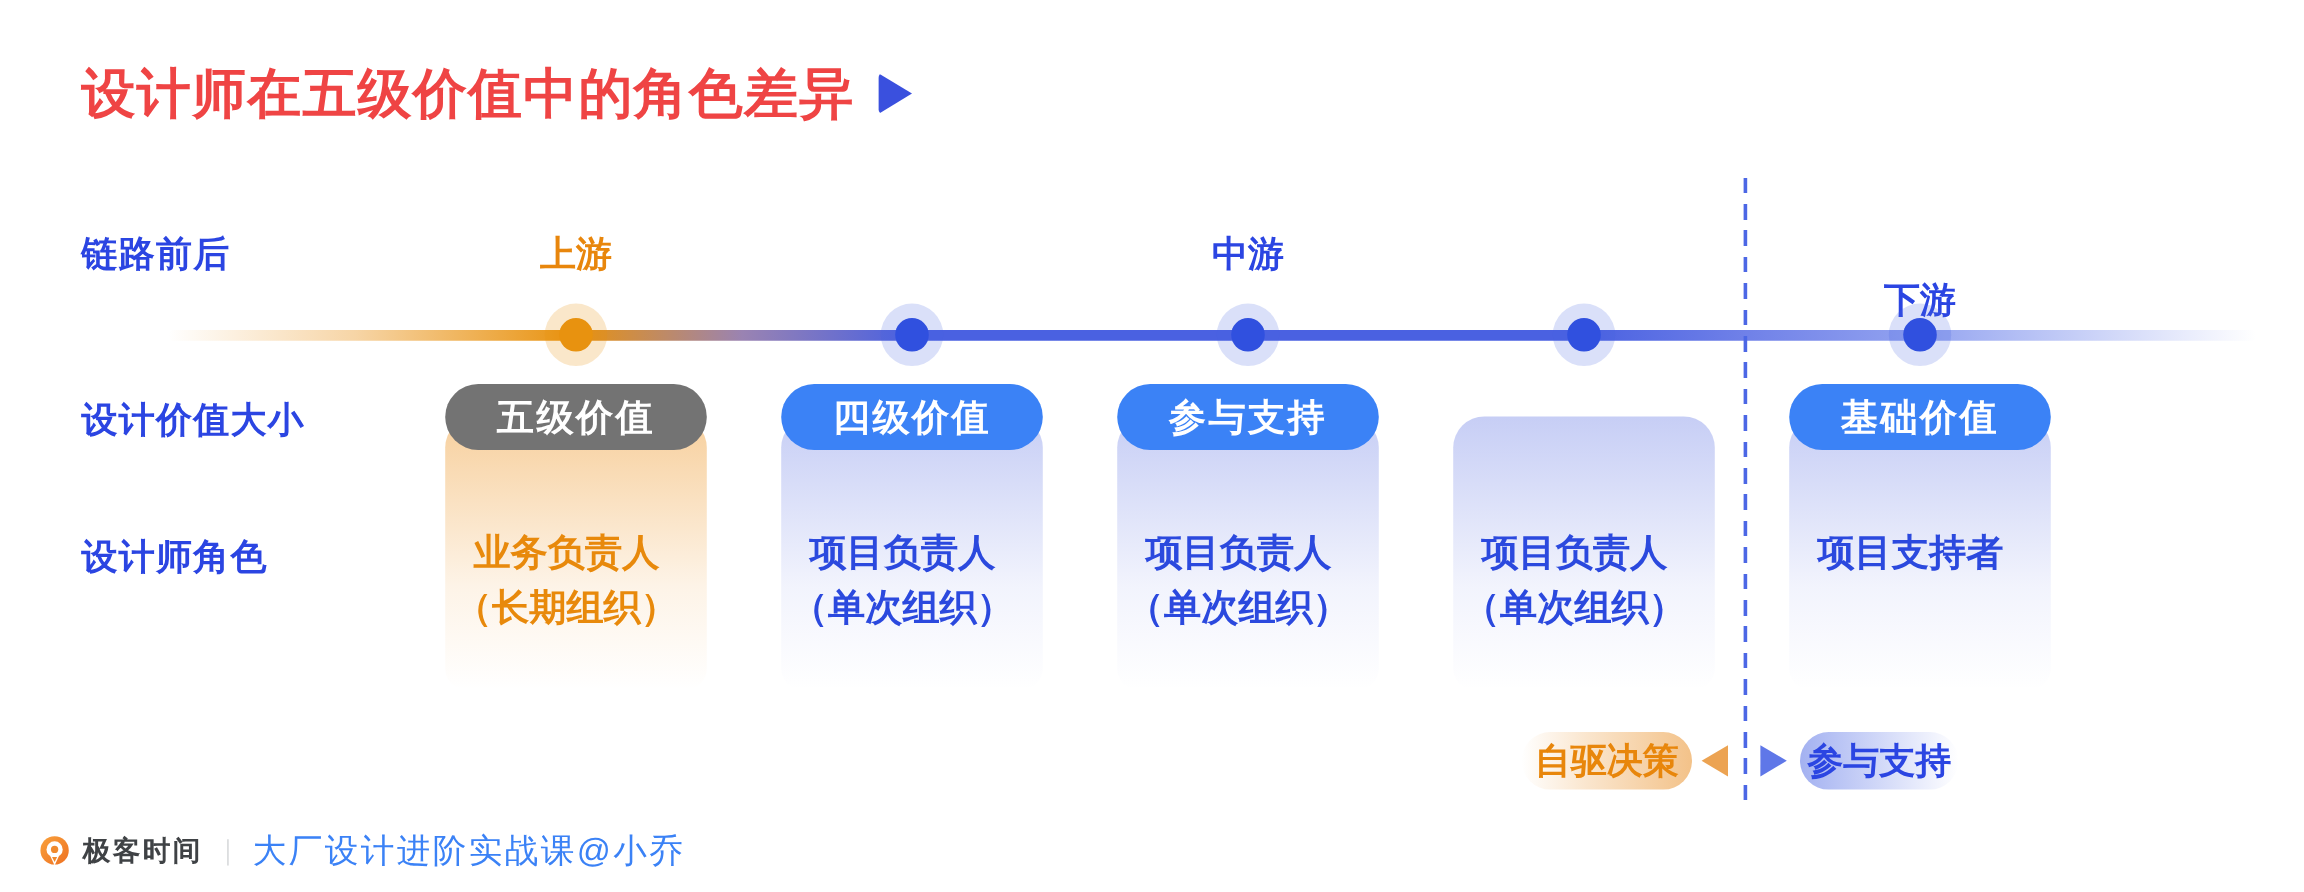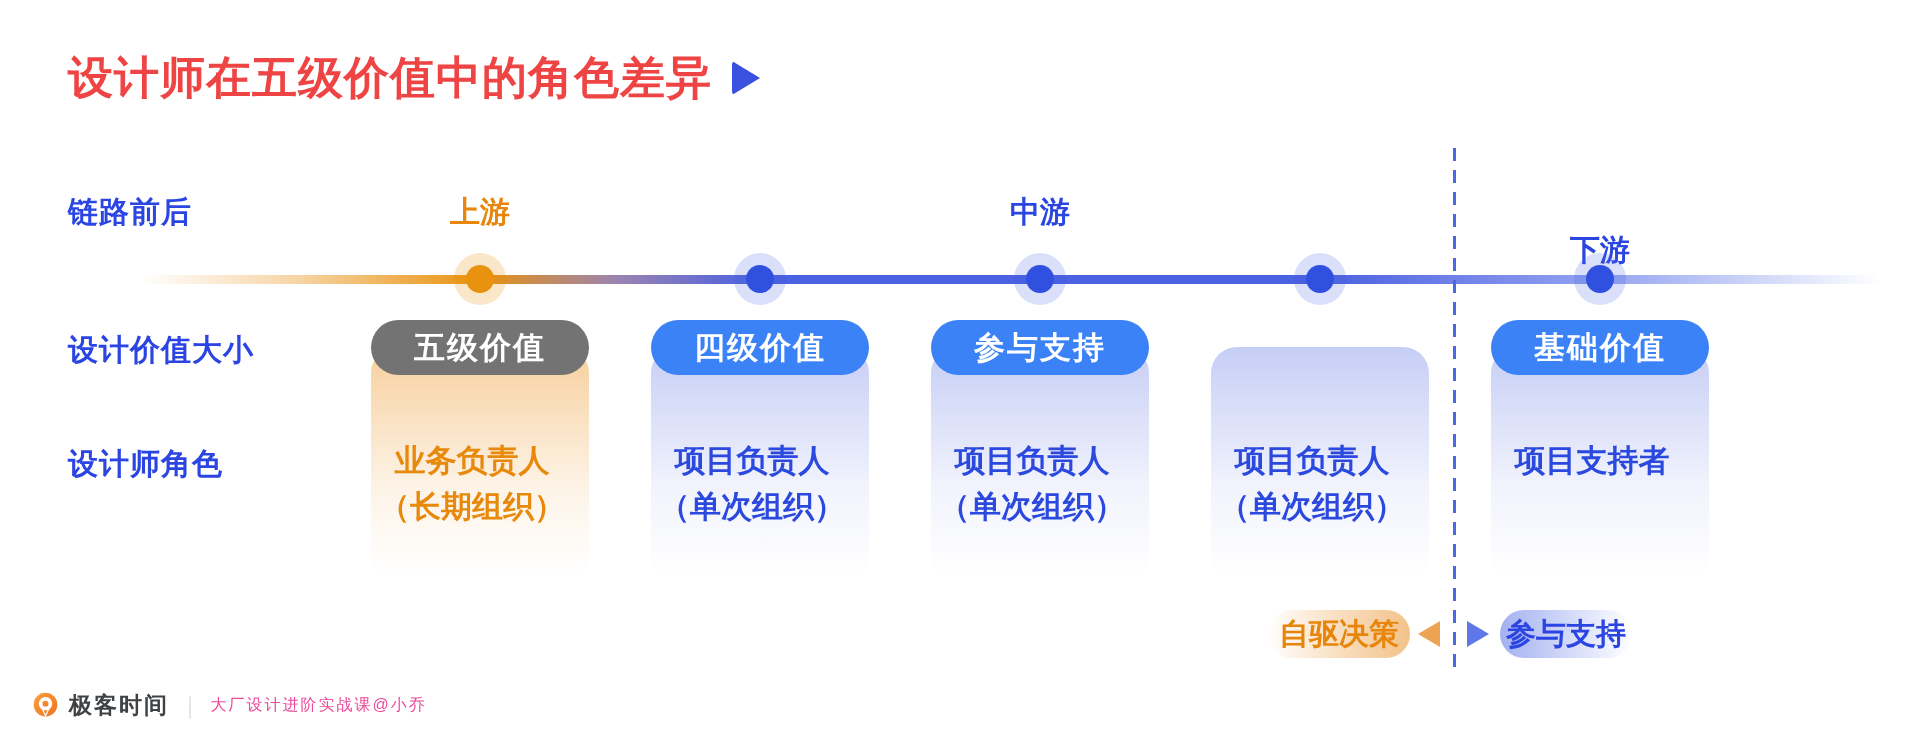--- a/index.html
+++ b/index.html
@@ -73,21 +73,21 @@
     background:linear-gradient(90deg, #A3B1F1 0%, rgba(163,177,241,0.40) 60%, rgba(163,177,241,0) 100%);}
   .arrow-left{position:absolute;left:1418px;top:621px;width:0;height:0;z-index:6;
     border-right:22px solid #ECA352;border-top:13px solid transparent;border-bottom:13px solid transparent;}
   .arrow-right{position:absolute;left:1467px;top:621px;width:0;height:0;z-index:6;
     border-left:22px solid #5F77E8;border-top:13px solid transparent;border-bottom:13px solid transparent;}
 
   
   .footer{position:absolute;left:32px;top:690px;display:flex;align-items:center;gap:10px;}
   .brand{font-size:23px;font-weight:bold;color:#3F4245;letter-spacing:2px;}
   .footer-divider{font-size:22px;color:#D8DADC;}
-  .course{font-size:16px;color:#ec4899;letter-spacing:2px;}
+  .course{font-size:28px;color:#3b82f6;letter-spacing:2px;}
 </style>
 </head>
 <body>
 
 <div class="stage">
 
   <div class="title-row">
     <span class="title">设计师在五级价值中的角色差异</span>
     <span class="play-tri"></span>
   </div>

